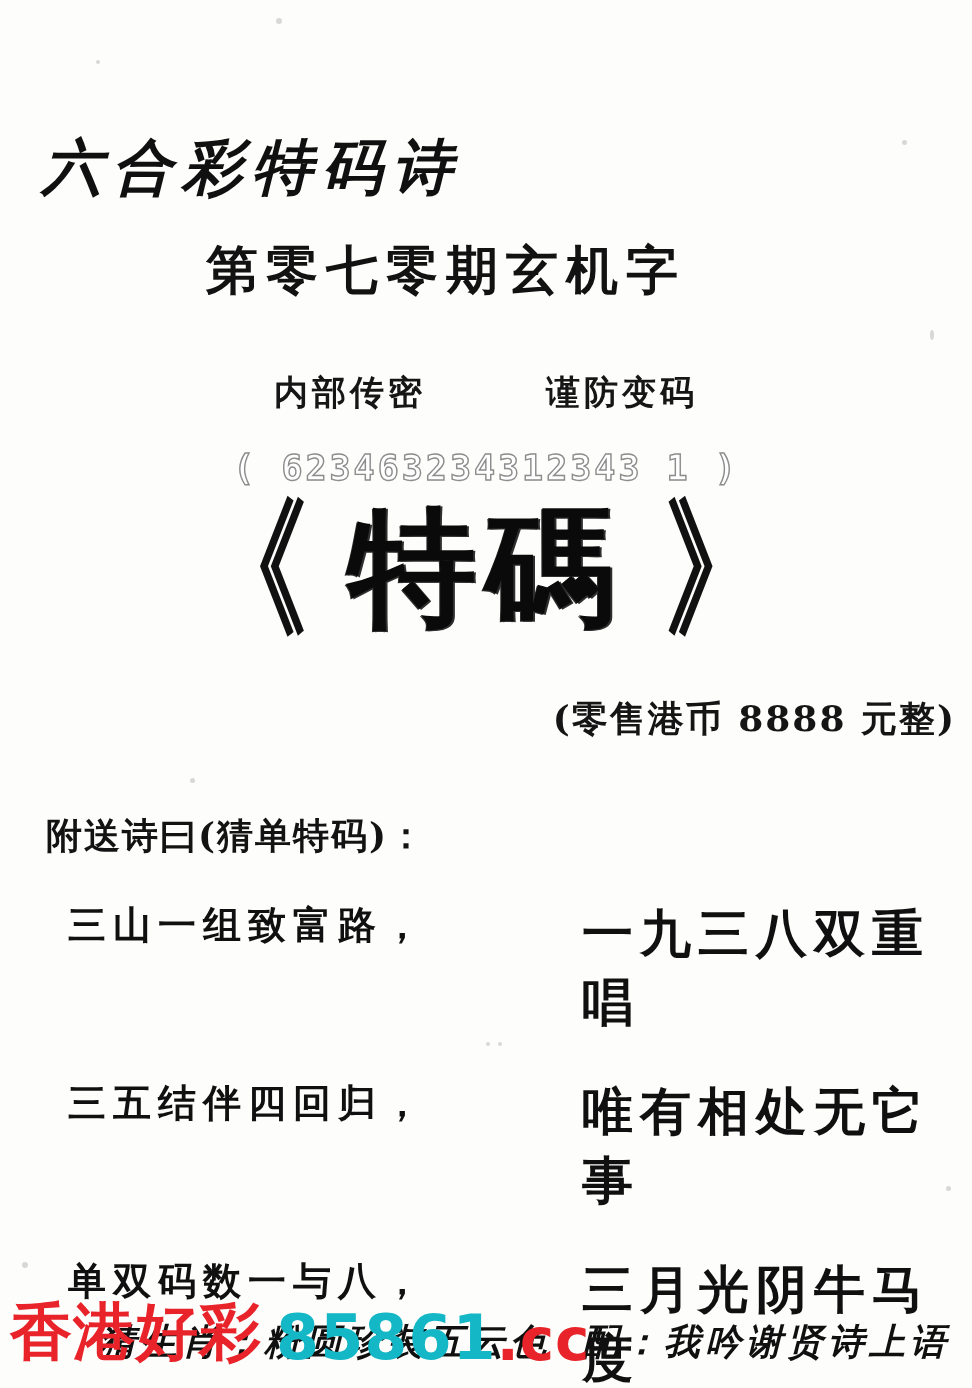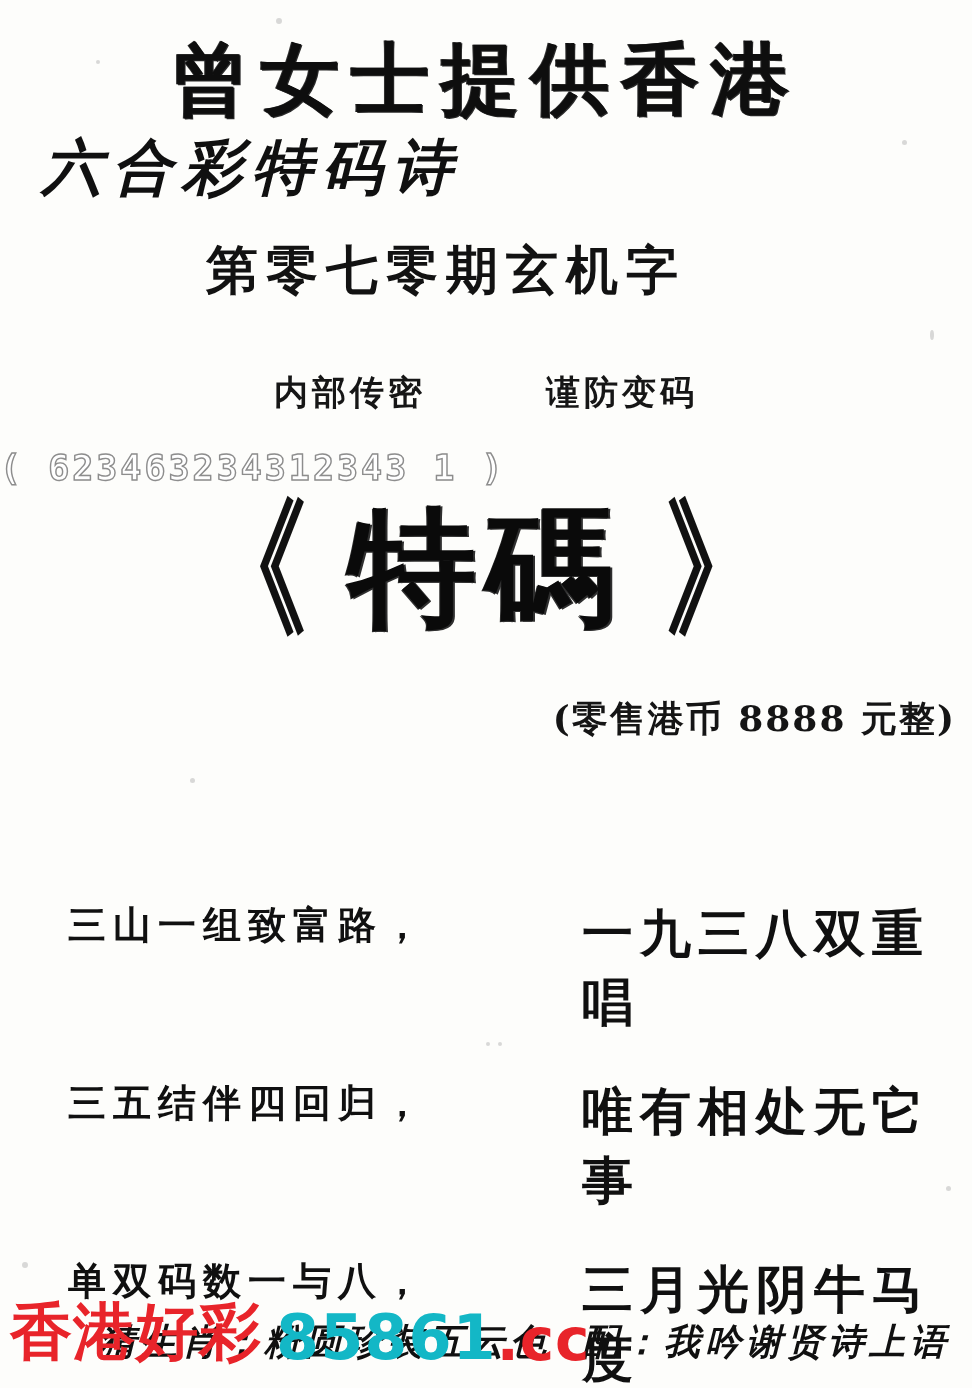--- a/index.html
+++ b/index.html
@@ -74,20 +74,21 @@
     font-size: 34px;
     font-weight: bold;
     letter-spacing: 4px;
     color: #161616;
   }
   .code-line {
     position: absolute;
     top: 448px;
     left: 0;
     width: 972px;
+    text-align: center;
     font-family: "DejaVu Sans Mono", monospace;
     font-size: 35px;
     font-weight: bold;
     letter-spacing: 3px;
     color: #ffffff;
     -webkit-text-stroke: 1.4px #8d8d8d;
     text-shadow: 0 0 1px #9a9a9a;
   }
   .big-word-wrap {
     position: absolute;
@@ -230,39 +231,39 @@
   <div class="speckle" style="top:18px;left:276px;width:6px;height:6px;"></div>
   <div class="speckle" style="top:60px;left:96px;width:4px;height:4px;"></div>
   <div class="speckle" style="top:140px;left:902px;width:5px;height:5px;"></div>
   <div class="speckle" style="top:330px;left:930px;width:4px;height:10px;"></div>
   <div class="speckle" style="top:778px;left:190px;width:5px;height:5px;"></div>
   <div class="speckle" style="top:1042px;left:486px;width:4px;height:4px;"></div>
   <div class="speckle" style="top:1042px;left:498px;width:4px;height:4px;"></div>
   <div class="speckle" style="top:1262px;left:22px;width:6px;height:6px;"></div>
   <div class="speckle" style="top:1186px;left:946px;width:5px;height:5px;"></div>
 
-  <div class="title-1">曾女士提供香港</div>
   <div class="title-2">六合彩特码诗</div>
   <div class="title-3">第零七零期玄机字</div>
 
   <div class="subrow">
     <span>内部传密</span>
     <span>谨防变码</span>
   </div>
 
   <div class="code-line">( 623463234312343 1 )</div>
 
   <div class="big-word-wrap">
     <span class="bracket">《</span>
     <span class="big-word">特碼</span>
     <span class="bracket">》</span>
   </div>
 
   <div class="price">(零售港币 8888 元整)</div>
 
+  <div class="poem-head">附送诗曰(猜单特码)：</div>
 
   <div class="poem">
     <div class="poem-row">
       <div class="poem-col-left">三山一组致富路，</div>
       <div class="poem-col-right">一九三八双重唱</div>
     </div>
     <div class="poem-row">
       <div class="poem-col-left">三五结伴四回归，</div>
       <div class="poem-col-right">唯有相处无它事</div>
     </div>

